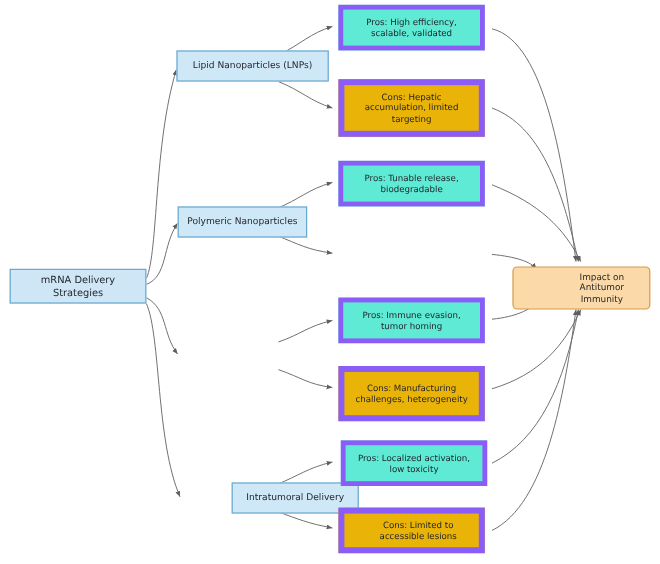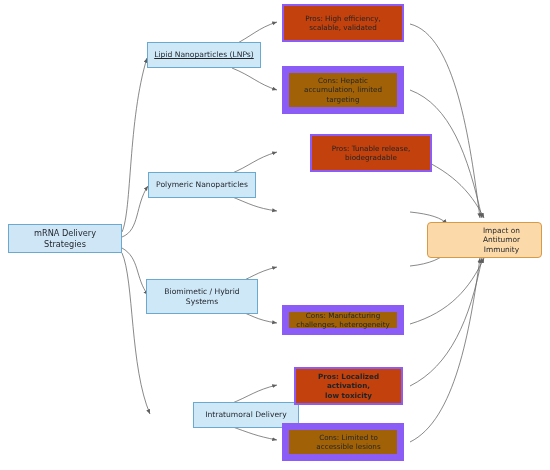--- a/index.html
+++ b/index.html
@@ -24,25 +24,25 @@
   .node span{display:block;white-space:pre-line;}
   .n-root{
     background:#cfe6f7;border:1px solid #6aa9d0;
     font-size:8.2px;
   }
   .n-cat{
     background:#cfe8f8;border:1px solid #6aa9d0;
     font-size:7.6px;
   }
   .n-pro{
-    background:#c2410c;border:2px solid #8b5cf6;
+    background:#5eead4;border:4px solid #8b5cf6;
     font-size:7.2px;
   }
   .n-con{
-    background:#a16207;border:7px solid #8b5cf6;
+    background:#eab308;border:5px solid #8b5cf6;
     font-size:7.2px;
   }
   .n-impact{
     background:#fbd9a9;border:1px solid #d79a46;
     border-radius:4px;
     font-size:7.4px;
     padding-left:39px;
   }
 </style>
 </head>
@@ -84,55 +84,55 @@
       <path d="M410,324 C450,312 470,288 484,258"></path>
       <path d="M410,386 C450,366 470,320 482,258"></path>
       <path d="M410,442 C455,420 470,330 480,258"></path>
     </g>
   </svg>
 
   <div class="node n-root" style="left:8px;top:224px;width:114px;height:29px;">
     <span>mRNA Delivery Strategies</span>
   </div>
 
-  <div class="node n-cat" style="left:147px;top:42px;width:114px;height:26px;text-decoration:underline;">
+  <div class="node n-cat" style="left:147px;top:42px;width:127px;height:26px;">
     <span>Lipid Nanoparticles (LNPs)</span>
   </div>
   <div class="node n-cat" style="left:148px;top:172px;width:108px;height:26px;">
     <span>Polymeric Nanoparticles</span>
-  </div>
-  <div class="node n-cat" style="left:146px;top:279px;width:112px;height:35px;">
-    <span>Biomimetic / Hybrid
-Systems</span>
   </div>
   <div class="node n-cat" style="left:150px;top:402px;width:106px;height:26px;margin-left:43px;">
     <span>Intratumoral Delivery</span>
   </div>
 
   <div class="node n-pro" style="left:282px;top:4px;width:122px;height:38px;">
     <span>Pros: High efficiency,
 scalable, validated</span>
   </div>
   <div class="node n-con" style="left:282px;top:66px;width:122px;height:48px;">
     <span>Cons: Hepatic
 accumulation, limited
 targeting</span>
   </div>
 
-  <div class="node n-pro" style="left:282px;top:134px;width:122px;height:38px;margin-left:28px;">
+  <div class="node n-pro" style="left:282px;top:134px;width:122px;height:38px;">
     <span>Pros: Tunable release,
 biodegradable</span>
   </div>
 
-  <div class="node n-con" style="left:282px;top:305px;width:122px;height:30px;">
+  <div class="node n-pro" style="left:282px;top:248px;width:122px;height:38px;">
+    <span>Pros: Immune evasion,
+tumor homing</span>
+  </div>
+  <div class="node n-con" style="left:282px;top:305px;width:122px;height:46px;">
     <span>Cons: Manufacturing
 challenges, heterogeneity</span>
   </div>
 
-  <div class="node n-pro" style="left:294px;top:367px;width:109px;height:38px;font-weight:bold;">
+  <div class="node n-pro" style="left:284px;top:367px;width:122px;height:38px;">
     <span>Pros: Localized activation,
 low toxicity</span>
   </div>
   <div class="node n-con" style="left:282px;top:423px;width:122px;height:38px;padding-left:16px;">
     <span>Cons: Limited to
 accessible lesions</span>
   </div>
 
   <div class="node n-impact" style="left:427px;top:222px;width:115px;height:36px;">
     <span>Impact on Antitumor

